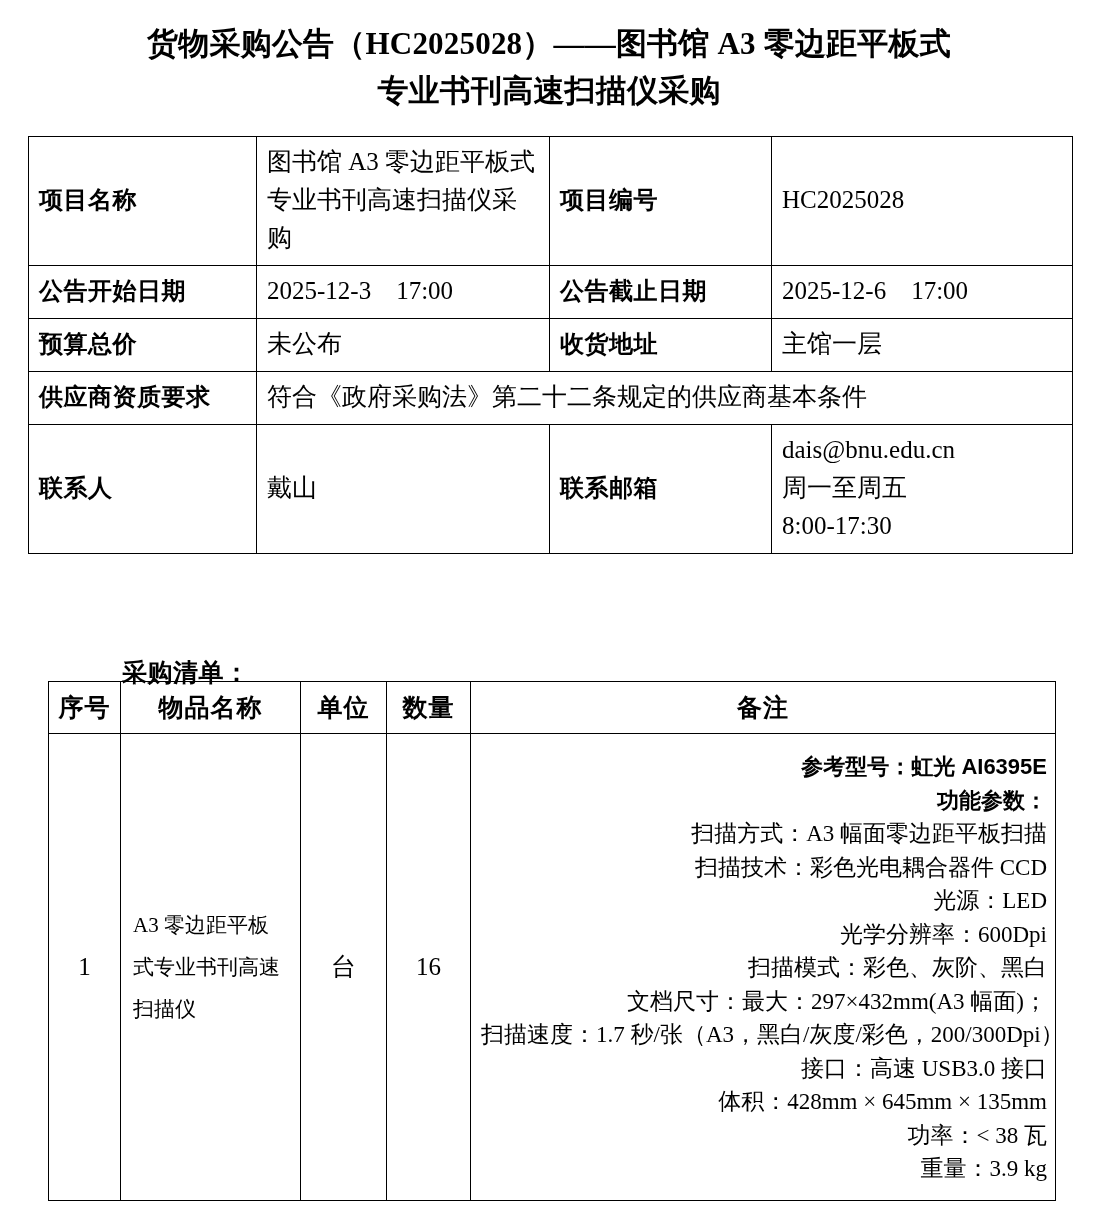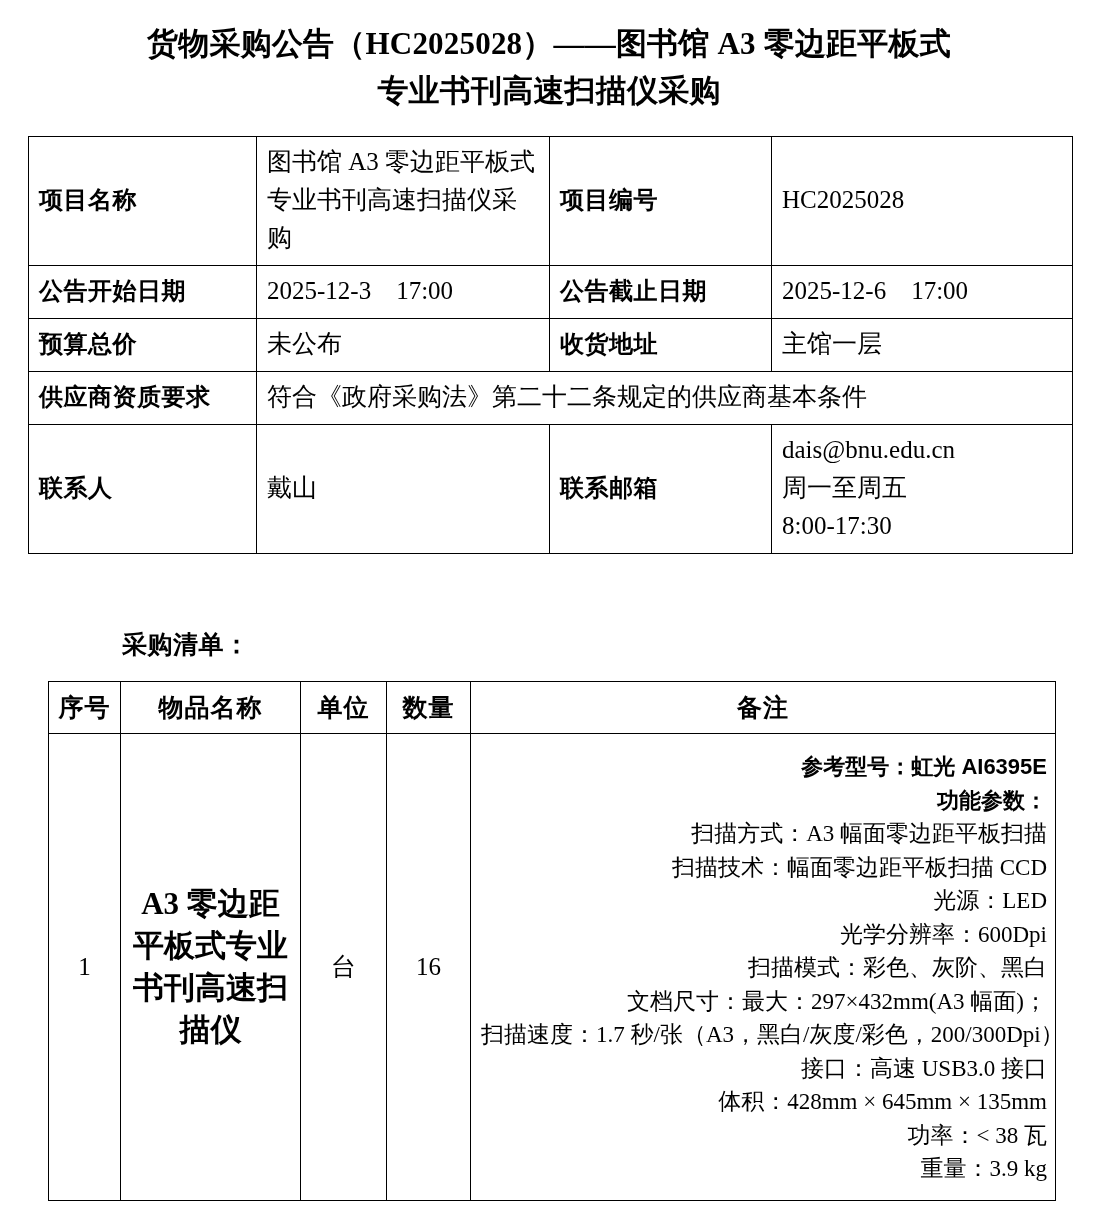--- a/index.html
+++ b/index.html
@@ -66,21 +66,21 @@
   .c2 { width: 293px; margin-left: 29px; }
   .c3 { width: 222px; }
   .c4 { width: 301px; }
 
   .nowrapish { white-space: pre-line; }
 
   
   .section-head {
     position: absolute;
     left: 122px;
-    top: 628px;
+    top: 656px;
     font-family: "Liberation Sans", "DejaVu Sans", sans-serif;
     font-weight: bold;
     font-size: 25px;
     letter-spacing: 0.5px;
   }
 
   
   .item-table {
     position: absolute;
     left: 48px;
@@ -106,25 +106,24 @@
   .ic2 { width: 180px; }
   .ic3 { width: 86px; }
   .ic4 { width: 84px; }
   .ic5 { width: 585px; }
 
   .item-table td.ctr {
     text-align: center;
     font-size: 25px;
   }
   .item-table td.name {
-    text-align: center;
+    text-align: left;
     padding: 0 12px;
     line-height: 42px;
-    font-size: 31px;
-    font-weight: bold;
+    font-size: 21px;
   }
   .remark-cell {
     padding: 16px 8px 14px 10px;
     vertical-align: top;
     line-height: 33.5px;
     font-size: 23px;
     text-align: right;
   }
   .remark-cell .rline { display: block; white-space: nowrap; }
   .remark-cell .rline.b {
@@ -207,21 +206,21 @@
       <tr>
         <td class="ctr">1</td>
         <td class="name">A3 零边距平板式专业书刊高速扫描仪</td>
         <td class="ctr">台</td>
         <td class="ctr">16</td>
         <td class="remark-cell">
           <div id="remark-lines">
               <span class="rline b">参考型号：虹光 AI6395E</span>
               <span class="rline b">功能参数：</span>
               <span class="rline">扫描方式：A3 幅面零边距平板扫描</span>
-              <span class="rline">扫描技术：幅面零边距平板扫描 CCD</span>
+              <span class="rline">扫描技术：彩色光电耦合器件 CCD</span>
               <span class="rline">光源：LED</span>
               <span class="rline">光学分辨率：600Dpi</span>
               <span class="rline">扫描模式：彩色、灰阶、黑白</span>
               <span class="rline">文档尺寸：最大：297×432mm(A3 幅面)；</span>
               <span class="rline">扫描速度：1.7 秒/张（A3，黑白/灰度/彩色，200/300Dpi）</span>
               <span class="rline">接口：高速 USB3.0 接口</span>
               <span class="rline">体积：428mm × 645mm × 135mm</span>
               <span class="rline">功率：&lt; 38 瓦</span>
               <span class="rline">重量：3.9 kg</span>
             </div>

